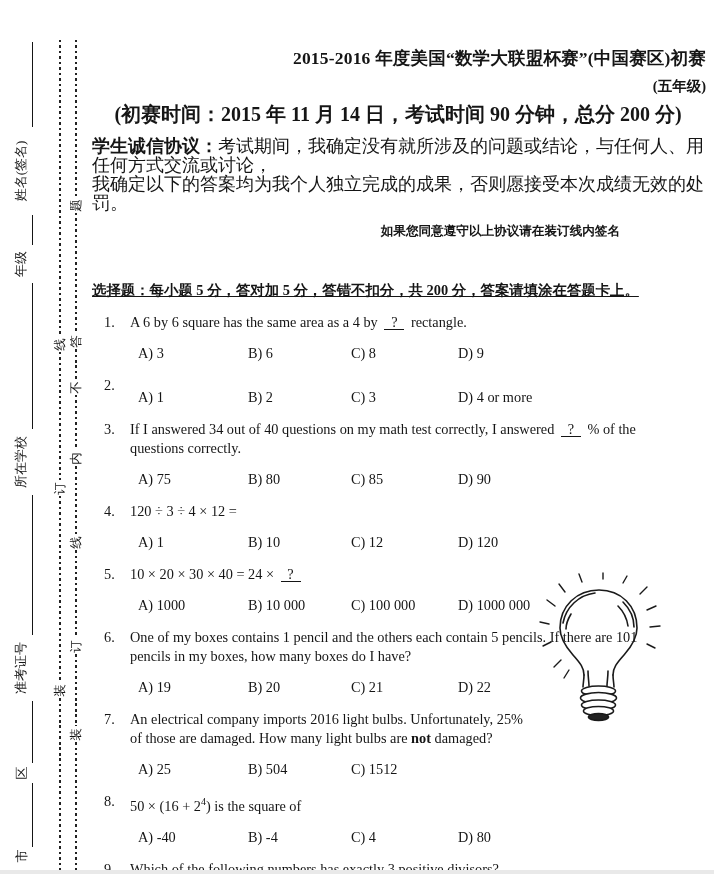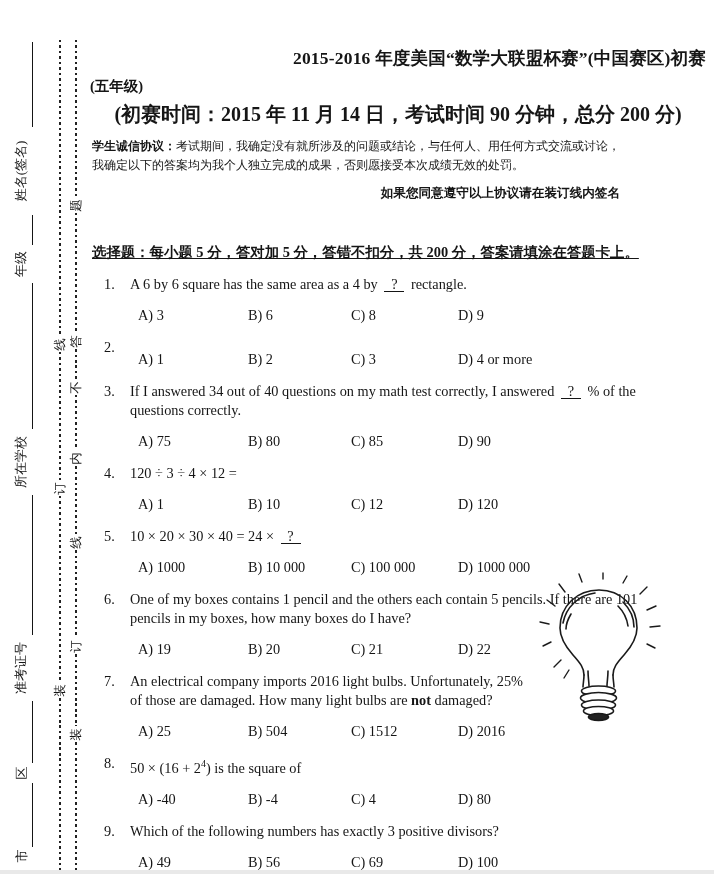--- a/index.html
+++ b/index.html
@@ -28,23 +28,23 @@
   .dotline.outer{left:68px;}
   .dots{
     width:2px;
     background-image:repeating-linear-gradient(to bottom,#222 0 2.5px,transparent 2.5px 5.5px);
   }
   .v-char{height:16px;display:flex;align-items:center;justify-content:center;}
   .v-char span{transform:rotate(-90deg);font-size:12.5px;white-space:nowrap;}
   
   .main{position:absolute;left:90px;top:38px;width:616px;}
   .doc-title{font-size:17.5px;font-weight:bold;text-align:right;margin:8px 0 0 0;letter-spacing:.2px;}
-  .doc-grade{font-size:14.5px;font-weight:bold;text-align:left;margin-top:7px;}
+  .doc-grade{font-size:14.5px;font-weight:bold;text-align:right;margin-top:7px;}
   .doc-info{font-size:20px;font-weight:bold;text-align:center;margin-top:5px;}
-  .integrity{font-size:12px;line-height:19px;margin-top:9px;margin-left:2px;}
+  .integrity{font-size:18px;line-height:19px;margin-top:9px;margin-left:2px;}
   .integrity b{font-weight:bold;}
   .sig-note{font-size:12.6px;font-weight:bold;text-align:right;padding-right:86px;margin-top:10px;}
   .section-instr{font-size:14.4px;font-weight:bold;margin-top:41px;margin-left:2px;text-decoration:underline;}
   .questions{margin-top:13px;margin-left:14px;font-size:14.3px;}
   .question{display:flex;margin-bottom:14px;}
   .q-num{width:26px;flex:0 0 26px;line-height:19px;}
   .q-body{flex:1;}
   .q-text{line-height:19px;}
   .q-text sup{font-size:10px;}
   .blank{
@@ -221,21 +221,20 @@
         </div>
       </div>
       <div class="question">
         <span class="q-num">7.</span>
         <div class="q-body">
           <div class="q-text">An electrical company imports 2016 light bulbs. Unfortunately, 25%<br>of those are damaged. How many light bulbs are <b>not</b> damaged?</div>
           <div class="q-options">
             <span class="option">A) 25</span>
             <span class="option">B) 504</span>
             <span class="option">C) 1512</span>
-            <span class="option">D) 2016</span>
           </div>
         </div>
       </div>
       <div class="question">
         <span class="q-num">8.</span>
         <div class="q-body">
           <div class="q-text">50 × (16 + 2<sup>4</sup>) is the square of</div>
           <div class="q-options">
             <span class="option">A) -40</span>
             <span class="option">B) -4</span>

